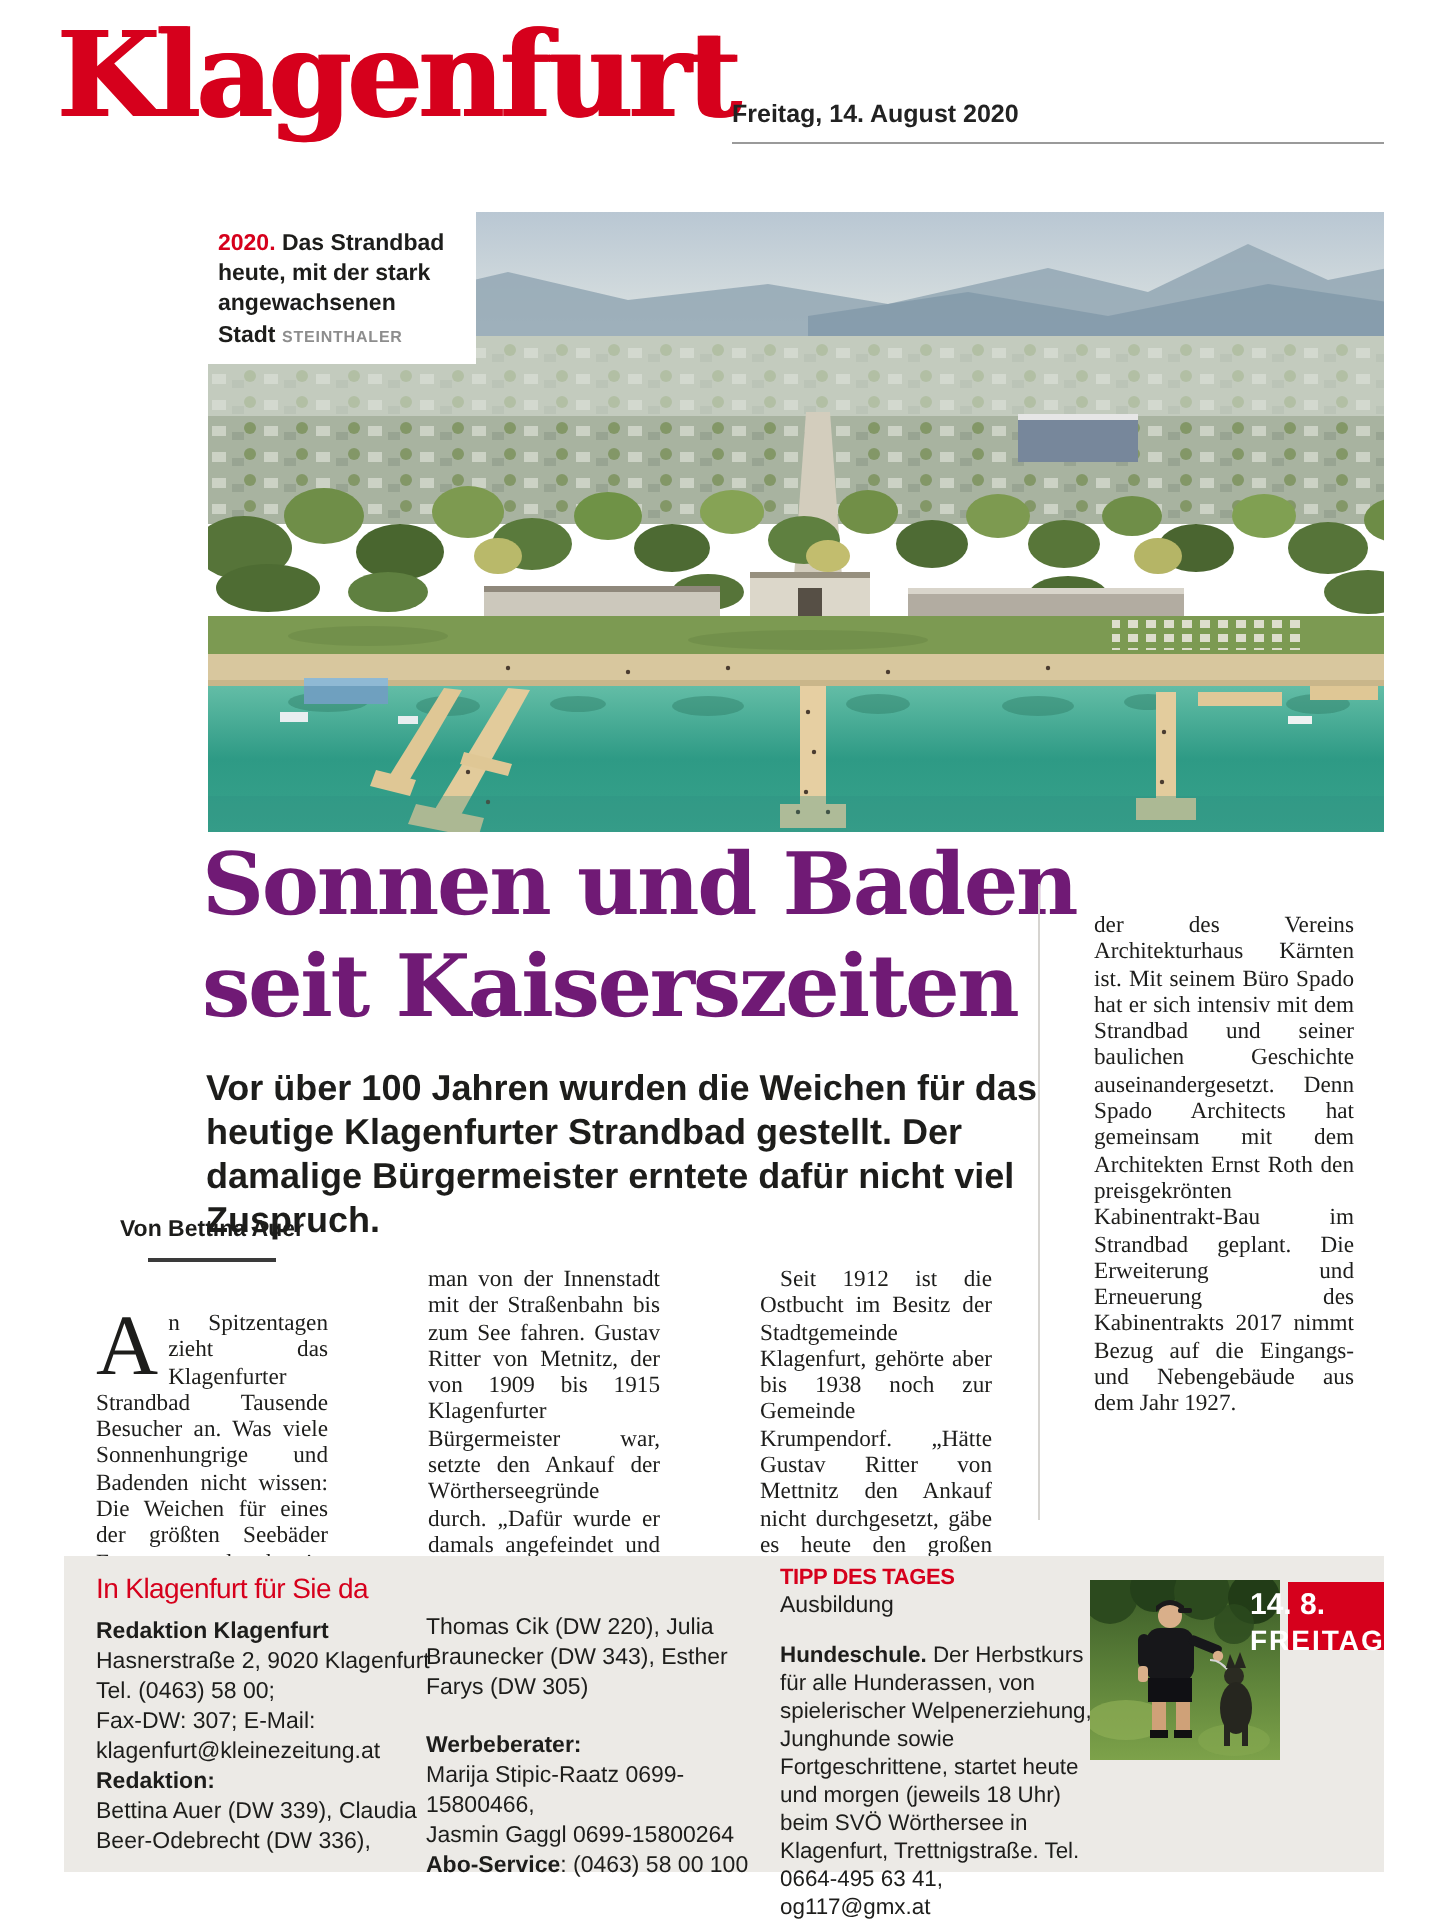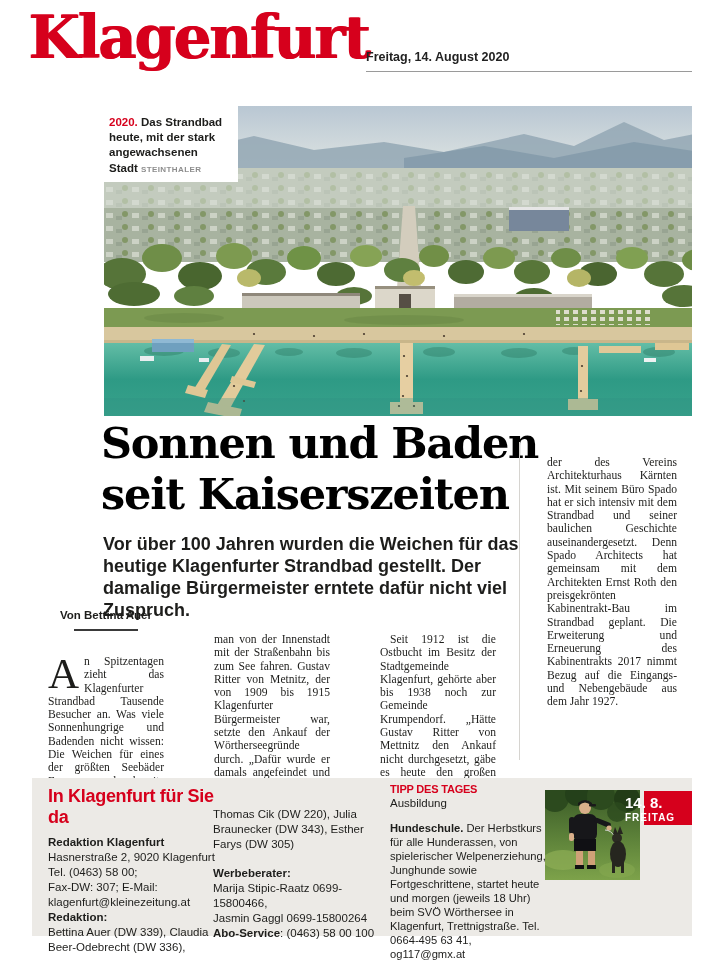--- a/index.html
+++ b/index.html
@@ -16,21 +16,21 @@
   
   .photo{position:absolute;left:104px;top:106px;width:610px;height:310px;}
   .photo svg{display:block;}
   .caption{position:absolute;left:104px;top:106px;width:134px;background:#fff;
     padding:9px 10px 6px 5px;box-sizing:border-box;font-size:11.5px;line-height:1.32;font-weight:bold;}
   .caption .yr{color:#d6001c;}
   .caption .credit{font-size:8px;color:#8d8d8d;letter-spacing:.4px;}
 
   
   .headline{position:absolute;left:101px;top:418px;font-family:"DejaVu Serif",serif;
-    font-weight:bold;font-size:43px;line-height:1.18;color:#000000;letter-spacing:-1.2px;}
+    font-weight:bold;font-size:43px;line-height:1.18;color:#701a75;letter-spacing:-1.2px;}
   .subhead{position:absolute;left:103px;top:533px;width:422px;font-size:18px;font-weight:bold;
     line-height:1.23;color:#1d1d1b;}
 
   
   .byline{position:absolute;left:32px;top:609px;width:148px;text-align:center;
     font-size:11.5px;font-weight:bold;}
   .byline-rule{position:absolute;left:74px;top:629px;width:64px;height:2px;background:#3a3a3a;}
   .bodycol{position:absolute;font-family:"Liberation Serif",serif;font-size:11.6px;
     line-height:13.3px;text-align:justify;color:#1d1d1b;}
   .bodycol p{margin:16px;}
@@ -41,33 +41,33 @@
   #col4{left:531px;top:440px;width:162px;}
   #col4 .gap{height:12px;}
   .colrule{position:absolute;left:519px;top:442px;width:1px;height:318px;background:#d6d4d0;}
   .dropcap{float:left;font-family:"Liberation Serif",serif;font-size:43px;line-height:34px;
     padding:2px 5px 0 0;}
   .b{font-weight:bold;}
 
   
   .footer{position:absolute;left:32px;top:778px;width:684px;height:158px;background:#eceae6;}
   .f-contact{position:absolute;left:16px;top:8px;width:168px;}
-  .f-heading{color:#d6001c;font-size:18px;font-weight:bold;letter-spacing:-.3px;margin-bottom:7px;}
+  .f-heading{color:#d6001c;font-size:14px;font-weight:normal;letter-spacing:-.3px;margin-bottom:7px;}
   .fline{font-size:11.5px;line-height:15px;}
   .f-staff{position:absolute;left:181px;top:29px;width:176px;}
   .f-gap{height:14px;}
   .f-tipp{position:absolute;left:358px;top:4px;width:156px;}
   .tipp-heading{color:#d6001c;font-size:11px;font-weight:bold;letter-spacing:-.2px;line-height:14px;}
   .tipp-cat{font-size:11.5px;line-height:14px;margin-bottom:11px;}
   .tipp-body{font-size:11.2px;line-height:14px;margin:0;}
   .f-photo{position:absolute;left:513px;top:12px;width:95px;height:90px;}
   .f-photo svg{display:block;}
   .f-badge{position:absolute;left:581px;top:13px;width:86px;height:56px;padding-left:31px;}
   .badge-day{position:absolute;left:12px;top:3px;color:#fff;font-size:15px;font-weight:bold;}
-  .badge-week{position:absolute;left:12px;top:21px;color:#fff;font-size:10px;font-weight:bold;letter-spacing:1px;}
+  .badge-week{position:absolute;left:12px;top:21px;color:#fff;font-size:14px;font-weight:bold;letter-spacing:1px;}
 </style>
 </head>
 <body>
 
 <div class="page">
 
   <div class="masthead-title">Klagenfurt</div>
   <div class="dateline-text">Freitag, 14. August 2020</div>
   <div class="dateline-rule"></div>
 

